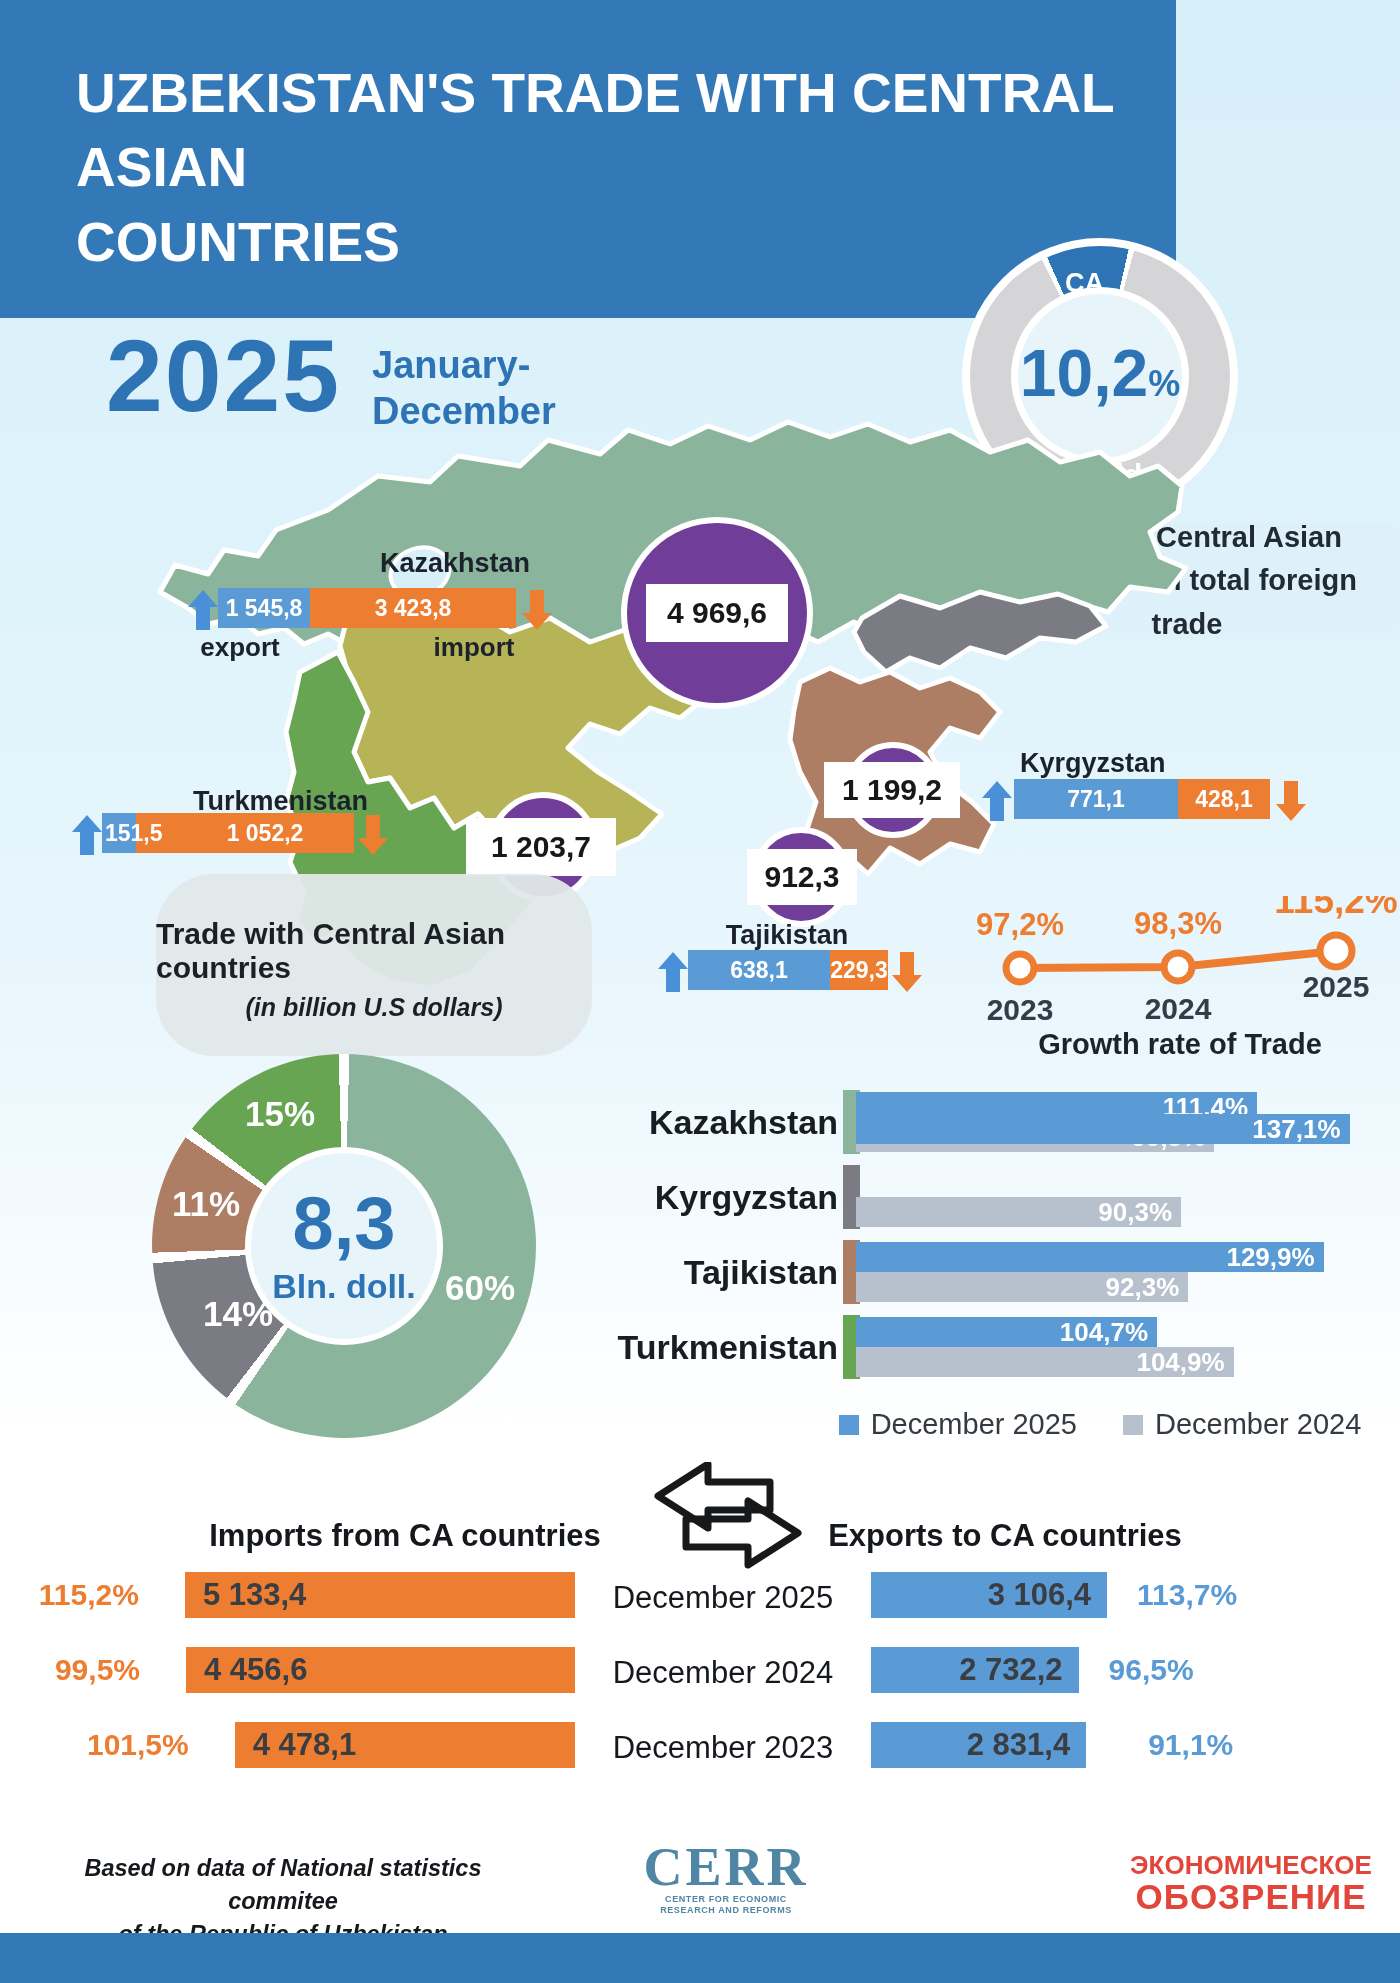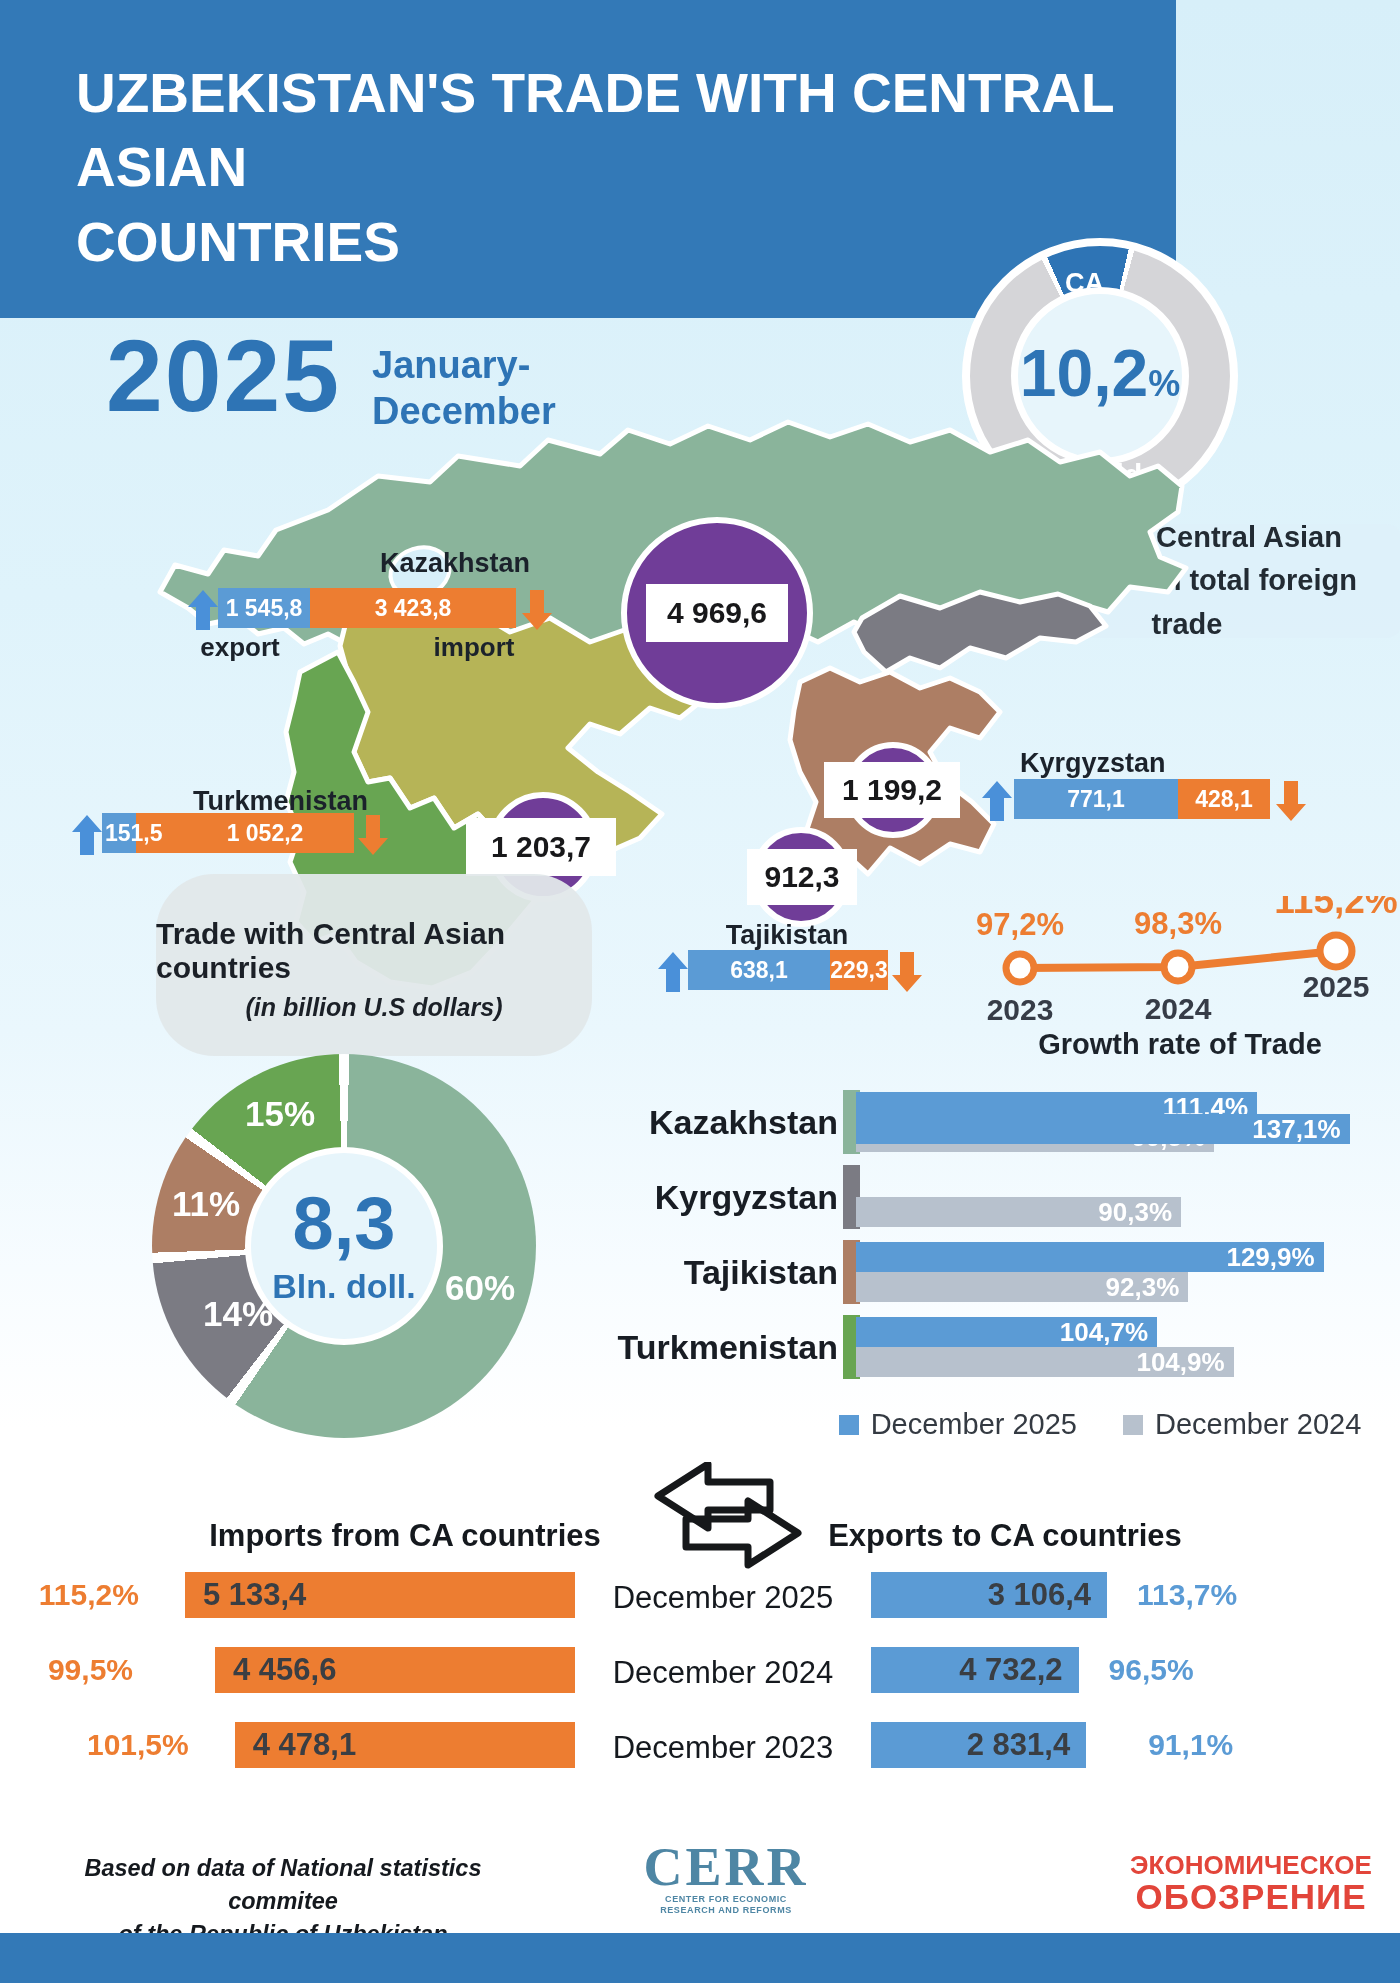--- a/index.html
+++ b/index.html
@@ -300,21 +300,21 @@
   </svg>
 
   <div class="flow-row-imp" style="top:1572px;">
     <span class="imp-pct">115,2%</span>
     <div class="imp-bar" style="width: 390.1px;">
         <span class="val">5 133,4</span>
       </div>
   </div>
   <div class="flow-row-imp" style="top:1647px;">
     <span class="imp-pct">99,5%</span>
-    <div class="imp-bar" style="width: 360px; margin-left: 36px;">
+    <div class="imp-bar" style="width: 389px;">
         <span class="val">4 456,6</span>
       </div>
   </div>
   <div class="flow-row-imp" style="top:1722px;">
     <span class="imp-pct">101,5%</span>
     <div class="imp-bar" style="width: 340.3px;">
         <span class="val">4 478,1</span>
       </div>
   </div>
 
@@ -323,21 +323,21 @@
   <div class="flow-date" style="top:1728px;">December 2023</div>
 
   <div class="flow-row-exp" style="top:1572px;">
     <div class="exp-bar" style="width: 236.1px;">
         <span class="val">3 106,4</span>
       </div>
     <span class="exp-pct">113,7%</span>
   </div>
   <div class="flow-row-exp" style="top:1647px;">
     <div class="exp-bar" style="width: 207.6px;">
-        <span class="val">4 732,2</span>
+        <span class="val">2 732,2</span>
       </div>
     <span class="exp-pct">96,5%</span>
   </div>
   <div class="flow-row-exp" style="top:1722px;gap:32px;">
     <div class="exp-bar" style="width: 215.2px;">
         <span class="val">2 831,4</span>
       </div>
     <span class="exp-pct">91,1%</span>
   </div>
 

